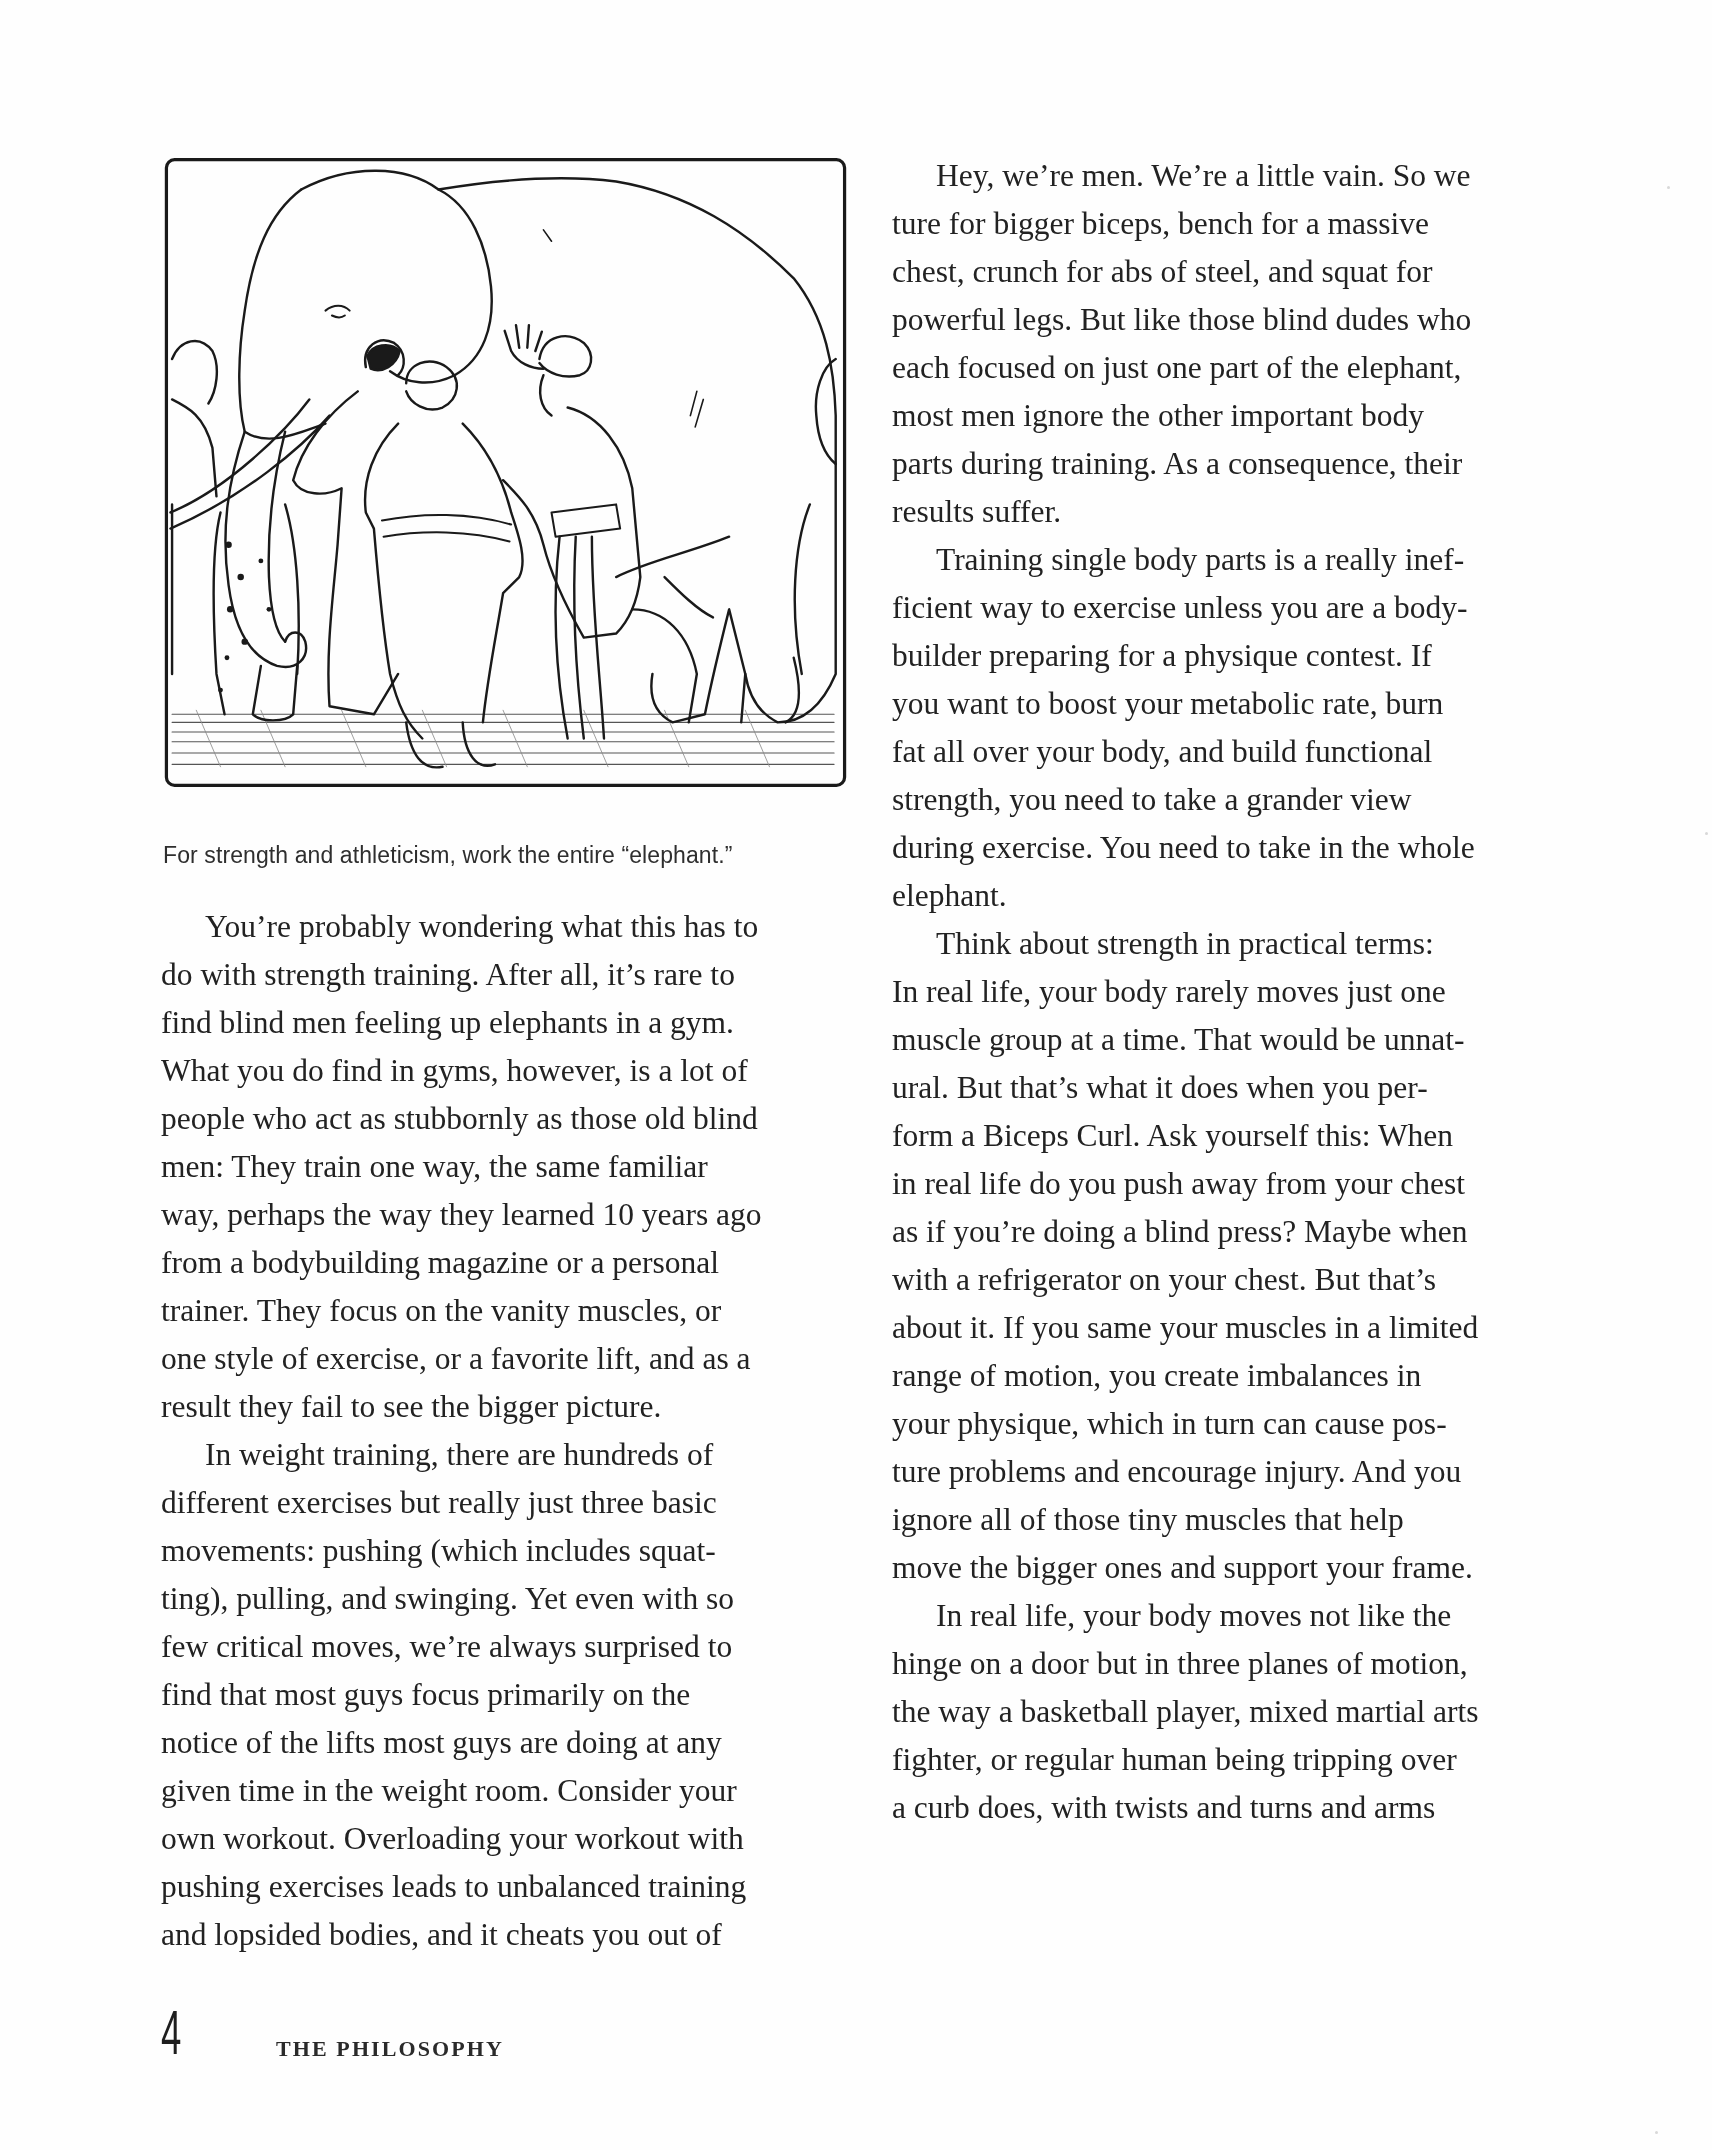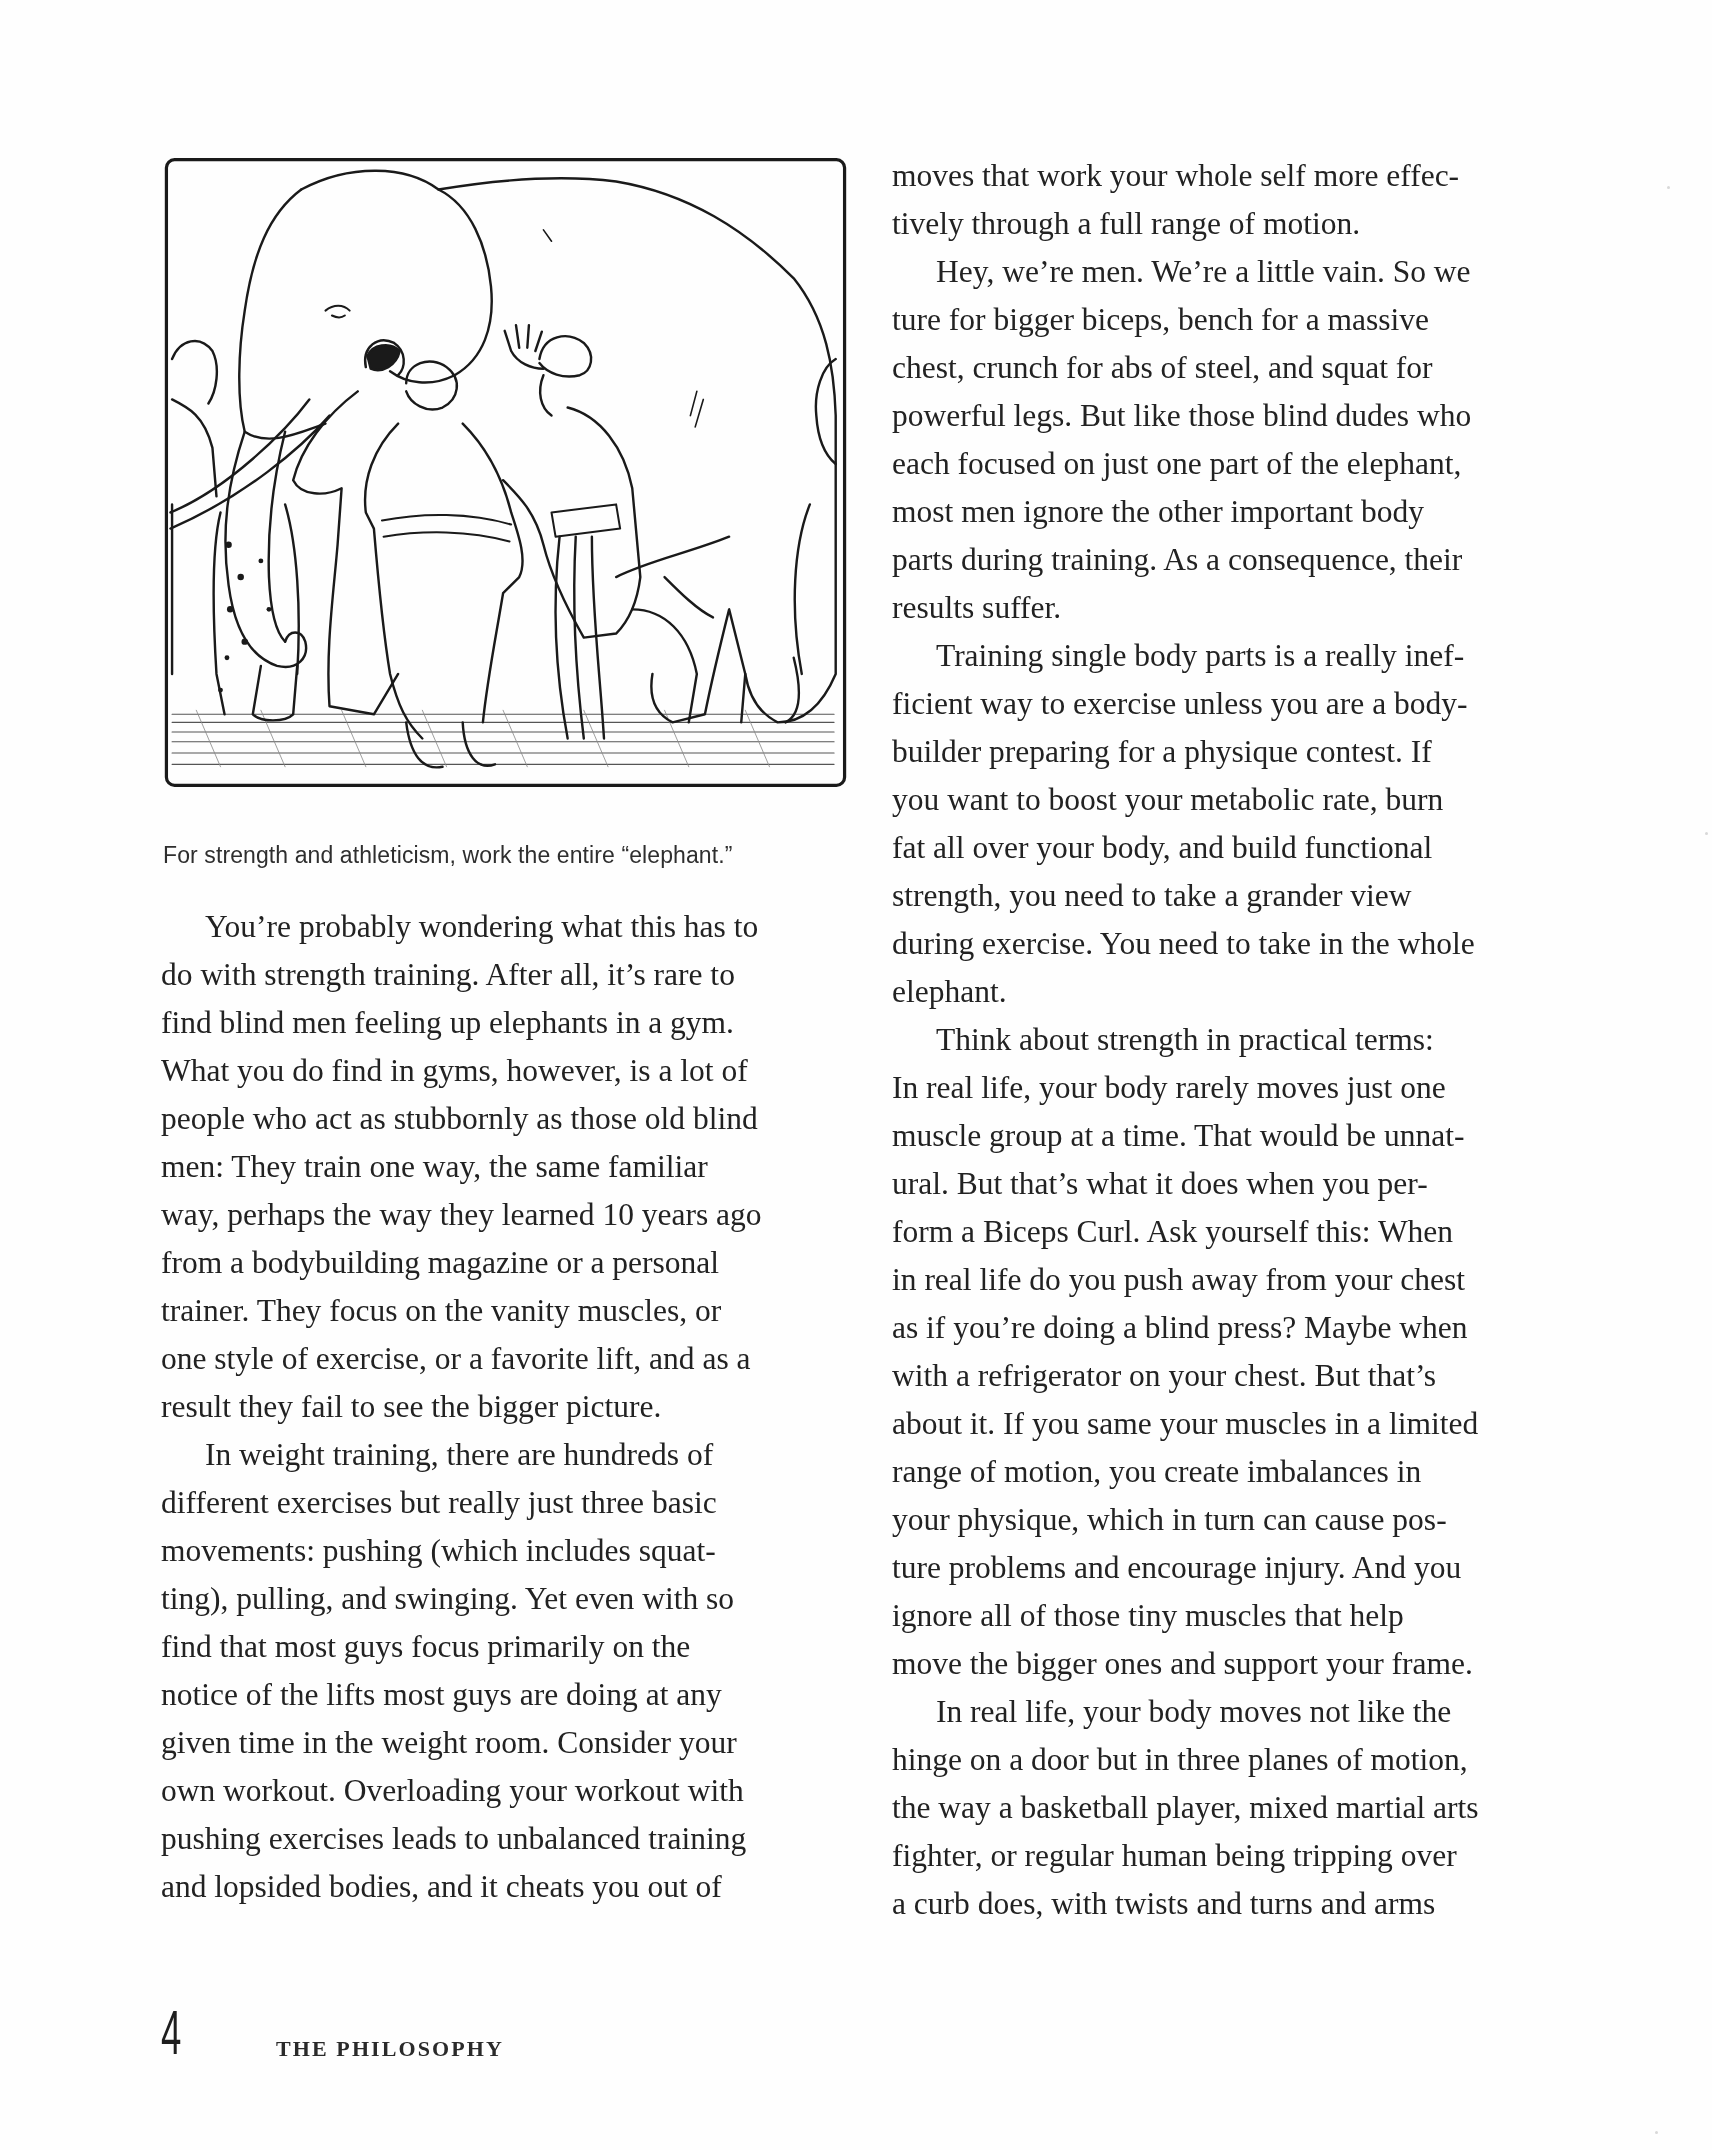--- a/index.html
+++ b/index.html
@@ -102,33 +102,30 @@
         <div class="line">from a bodybuilding magazine or a personal</div>
         <div class="line">trainer. They focus on the vanity muscles, or</div>
         <div class="line">one style of exercise, or a favorite lift, and as a</div>
         <div class="line">result they fail to see the bigger picture.</div>
       </div>
       <div>
         <div class="line indent">In weight training, there are hundreds of</div>
         <div class="line">different exercises but really just three basic</div>
         <div class="line">movements: pushing (which includes squat-</div>
         <div class="line">ting), pulling, and swinging. Yet even with so</div>
+        <div class="line">few critical moves, we’re always surprised to</div>
         <div class="line">find that most guys focus primarily on the</div>
         <div class="line">notice of the lifts most guys are doing at any</div>
         <div class="line">given time in the weight room. Consider your</div>
         <div class="line">own workout. Overloading your workout with</div>
         <div class="line">pushing exercises leads to unbalanced training</div>
         <div class="line">and lopsided bodies, and it cheats you out of</div>
       </div>
     </div>
   <div class="col col-right" id="col-right">
-      <div>
-        <div class="line">moves that work your whole self more effec-</div>
-        <div class="line">tively through a full range of motion.</div>
-      </div>
       <div>
         <div class="line indent">Hey, we’re men. We’re a little vain. So we</div>
         <div class="line">ture for bigger biceps, bench for a massive</div>
         <div class="line">chest, crunch for abs of steel, and squat for</div>
         <div class="line">powerful legs. But like those blind dudes who</div>
         <div class="line">each focused on just one part of the elephant,</div>
         <div class="line">most men ignore the other important body</div>
         <div class="line">parts during training. As a consequence, their</div>
         <div class="line">results suffer.</div>
       </div>

